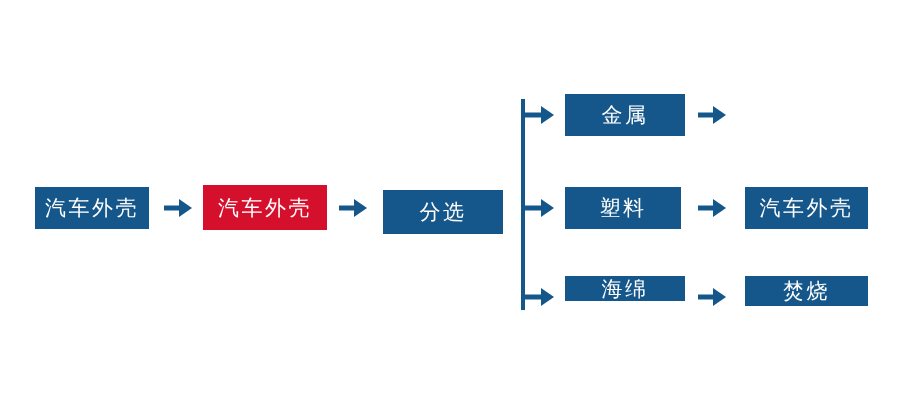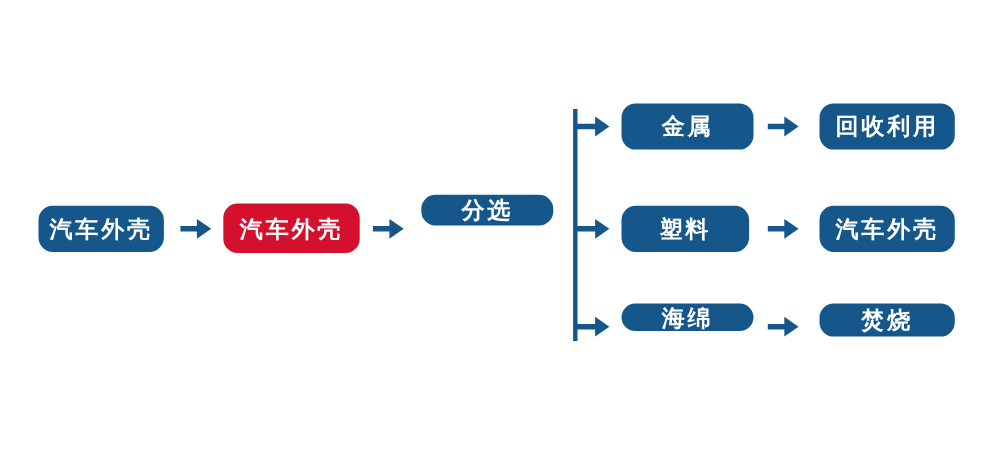--- a/index.html
+++ b/index.html
@@ -10,24 +10,23 @@
     position: relative;
     overflow: hidden;
   }
   .stage { position: absolute; inset: 0; }
   .node {
     position: absolute;
     display: flex; align-items: center; justify-content: center;
     color: #ffffff;
     font-size: 21px;
     letter-spacing: 2.5px;
-    font-weight: 700;
+    font-weight: 400;
     text-align: center;
     white-space: nowrap;
-    border-radius: 13px;
   }
   .node.blue { background: var(--blue, #15578a); }
   .node.red  { background: var(--red, #d5102d); }
   .arrow { position: absolute; color: var(--blue, #15578a); display: block; }
   .vline { position: absolute; background: var(--blue, #15578a); }
 </style>
 </head>
 <body>
 
 <div class="stage">
@@ -39,34 +38,33 @@
     <path d="M16 2 L29 11 L16 20 Z" fill="currentColor"></path>
   </svg>
 
   <div class="node red" style="left:203px;top:185px;width:124px;height:45px">汽车外壳</div>
 
   <svg class="arrow" style="left:338px;top:197px" width="30" height="22" viewBox="0 0 30 22">
     <path d="M1 11 H19" stroke="currentColor" stroke-width="5" fill="none"></path>
     <path d="M16 2 L29 11 L16 20 Z" fill="currentColor"></path>
   </svg>
 
-  <div class="node blue" style="left:383px;top:177px;width:120px;height:28px">分选</div>
+  <div class="node blue" style="left:383px;top:190px;width:120px;height:44px">分选</div>
 
   <div class="vline" style="left:521px;top:99px;width:4px;height:211px"></div>
 
   <svg class="arrow" style="left:523px;top:104px" width="32" height="22" viewBox="0 0 32 22">
     <path d="M0 11 H21" stroke="currentColor" stroke-width="5" fill="none"></path>
     <path d="M18 2 L31 11 L18 20 Z" fill="currentColor"></path>
   </svg>
   <div class="node blue" style="left:565px;top:94px;width:120px;height:42px">金属</div>
   <svg class="arrow" style="left:697px;top:104px" width="30" height="22" viewBox="0 0 30 22">
     <path d="M1 11 H19" stroke="currentColor" stroke-width="5" fill="none"></path>
     <path d="M16 2 L29 11 L16 20 Z" fill="currentColor"></path>
   </svg>
-  <div class="node blue" style="left:745px;top:94px;width:123px;height:42px">回收利用</div>
 
   <svg class="arrow" style="left:523px;top:197px" width="32" height="22" viewBox="0 0 32 22">
     <path d="M0 11 H21" stroke="currentColor" stroke-width="5" fill="none"></path>
     <path d="M18 2 L31 11 L18 20 Z" fill="currentColor"></path>
   </svg>
   <div class="node blue" style="left:565px;top:187px;width:116px;height:42px">塑料</div>
   <svg class="arrow" style="left:697px;top:197px" width="30" height="22" viewBox="0 0 30 22">
     <path d="M1 11 H19" stroke="currentColor" stroke-width="5" fill="none"></path>
     <path d="M16 2 L29 11 L16 20 Z" fill="currentColor"></path>
   </svg>

